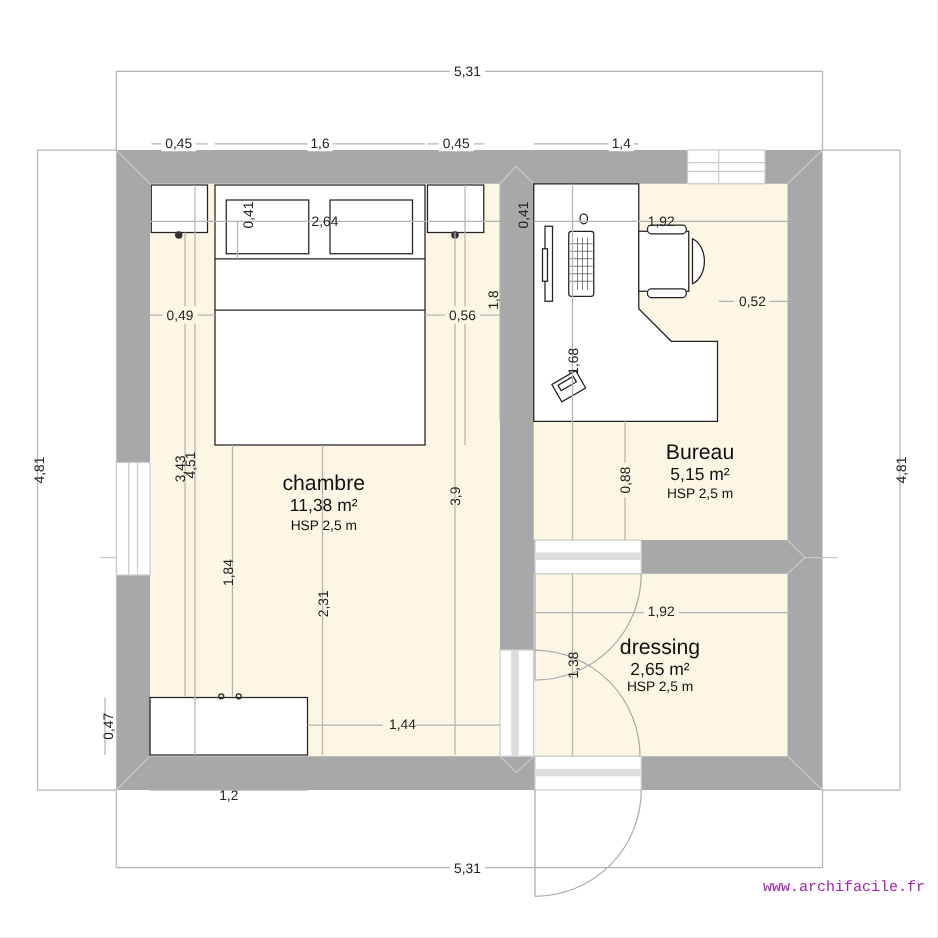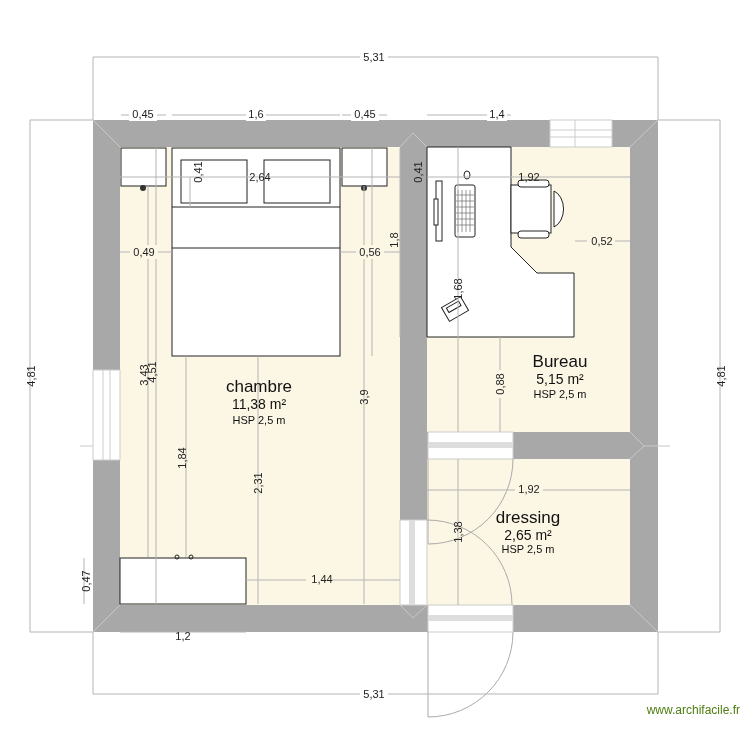--- a/index.html
+++ b/index.html
@@ -2,21 +2,21 @@
 <html><head>
 <meta charset="utf-8">
 <style>
   html, body { margin:0; padding:0; background:#ffffff; }
   body { width:750px; height:750px; position:relative; overflow:hidden; font-family:"Liberation Sans", sans-serif; }
   #plan { position:absolute; left:0; top:0; width:750px; height:750px; }
   .room-name { font-size:17px; fill:#111; }
   .room-area { font-size:14px; fill:#111; }
   .room-hsp { font-size:11px; fill:#111; }
   .dim { font-size:11px; fill:#222; }
-  .footer { position:absolute; right:10px; top:703px; font-size:12px; color:#4d7c0f; font-family:Liberation Sans, sans-serif; }
+  .footer { position:absolute; right:10px; top:703px; font-size:12px; color:#a21caf; font-family:Liberation Mono, monospace; }
 </style>
 </head>
 <body>
 
 <svg id="plan" viewBox="0 0 750 750" xmlns="http://www.w3.org/2000/svg">
 
   <g>
     <rect x="93" y="120" width="565" height="512" fill="#a8a8a8"></rect>
 
     <rect x="120" y="147" width="280" height="458" fill="#fcf6e4"></rect>

